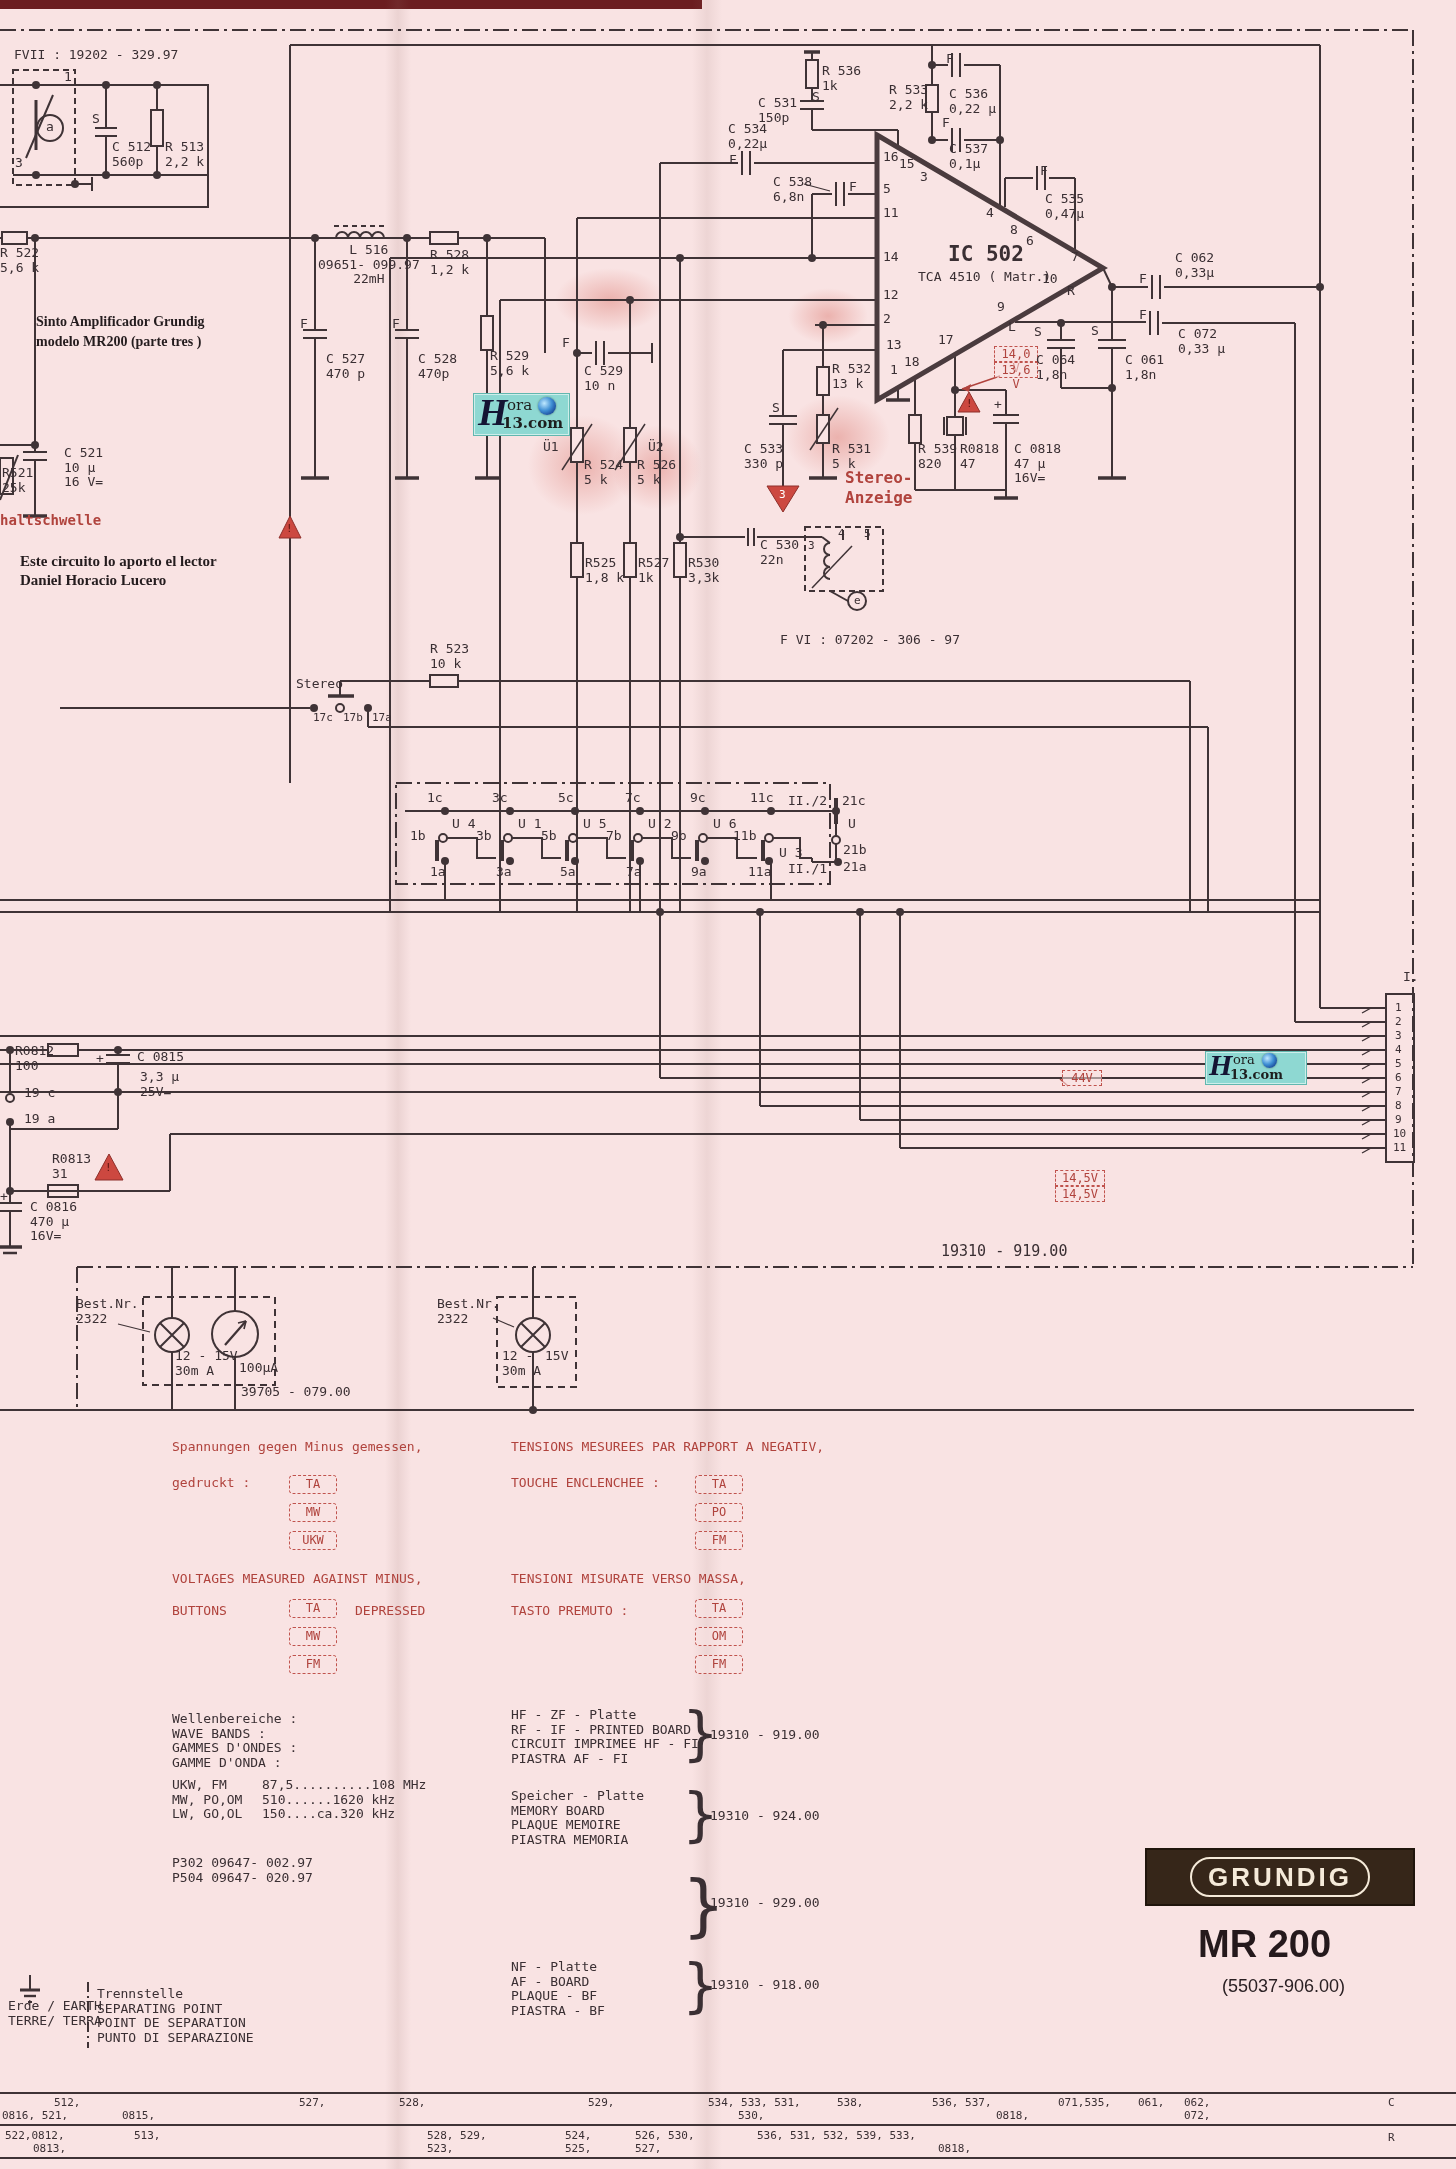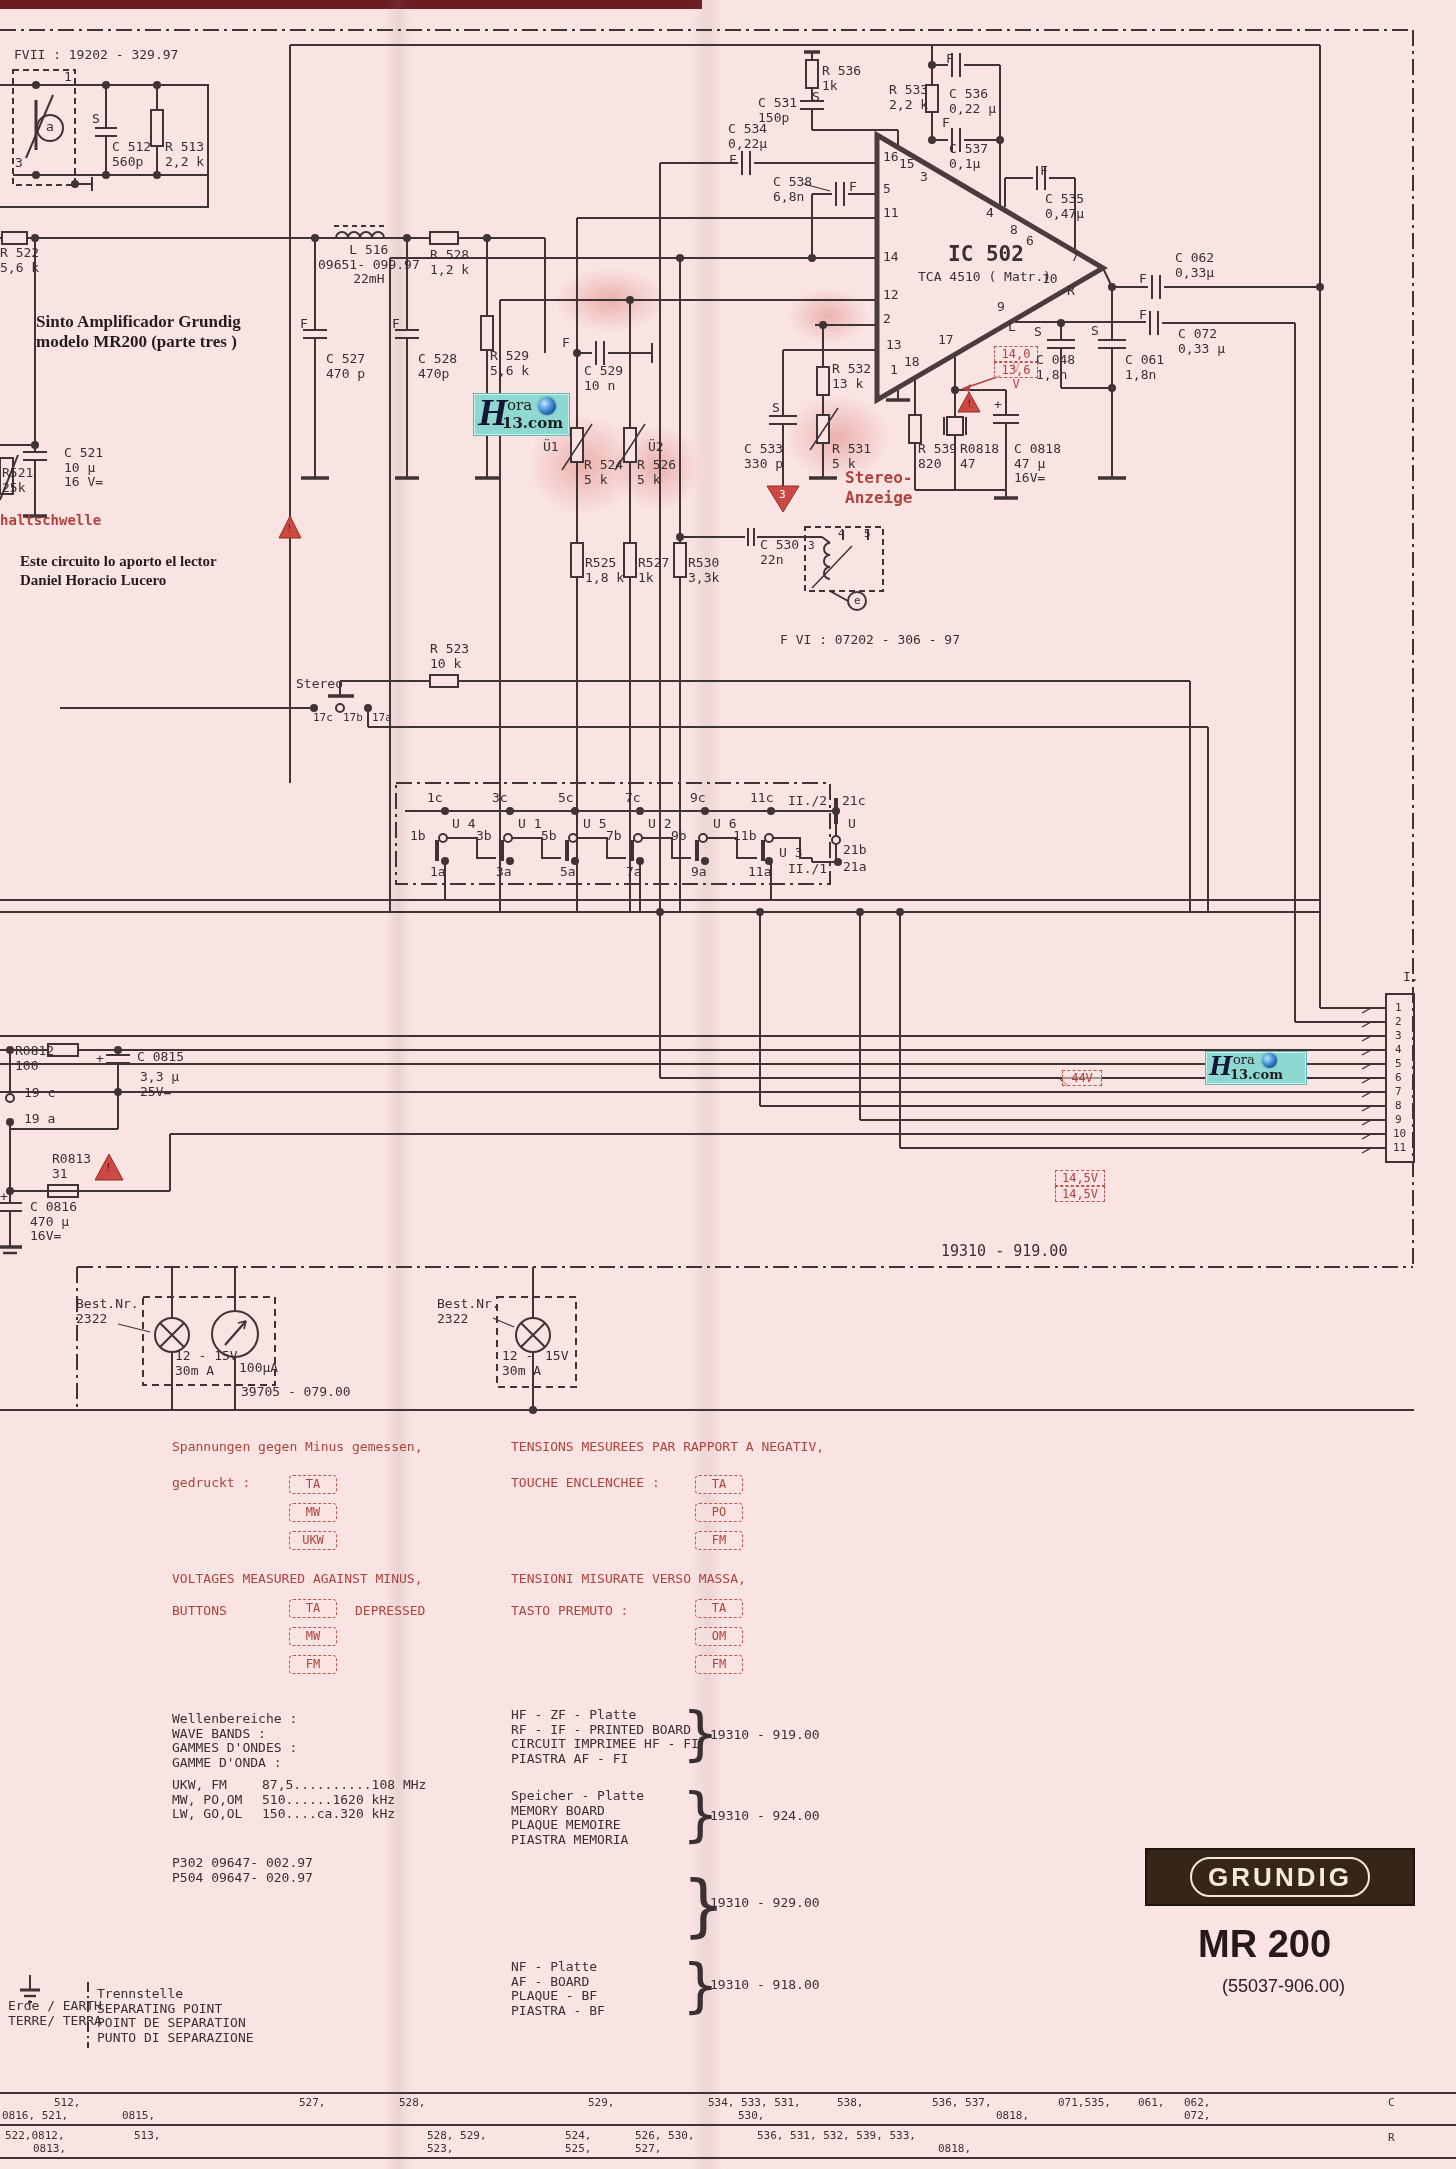--- a/index.html
+++ b/index.html
@@ -4,21 +4,21 @@
 <style>
   html,body{margin:0;padding:0;background:#e8d4d4;}
   #page{position:relative;width:1456px;height:2169px;background:#f9e3e3;overflow:hidden;
         font-family:"DejaVu Sans Mono",monospace;color:#3a2f33;}
   #page .band{position:absolute;top:0;height:100%;pointer-events:none;}
   .lb{position:absolute;font:13px/14.5px "DejaVu Sans Mono",monospace;color:#3a2f33;white-space:pre-line;}
   .sm{font-size:11px;line-height:12px;}
   .big{font-size:21px;line-height:22px;font-weight:bold;}
   .red{color:#b0433d;}
   .redb{font-weight:bold;}
-  .serif{font-family:"Liberation Serif",serif;font-weight:bold;color:#241c1e;font-size:17px;line-height:20px;}
+  .serif{font-family:"Liberation Serif",serif;font-weight:bold;color:#241c1e;font-size:14px;line-height:20px;}
   .serif2{font-family:"Liberation Serif",serif;font-weight:bold;color:#241c1e;font-size:15px;line-height:19px;}
   .vbox{position:absolute;border:1.6px dashed #c0534d;color:#b0433d;text-align:center;
         font:12px/14px "DejaVu Sans Mono",monospace;background:rgba(249,227,227,.55);margin-left:12px;}
   .btn{position:absolute;width:46px;height:17px;border:1.6px dashed #c0534d;border-radius:4px;color:#b0433d;
        font:12px/17px "DejaVu Sans Mono",monospace;text-align:center;background:rgba(249,227,227,.55);}
   .stain{position:absolute;border-radius:50%;pointer-events:none;
          background:radial-gradient(closest-side,rgba(216,110,100,.42),rgba(216,110,100,0));}
   .wm{position:absolute;background:#8ed8d2;border:1px solid #62b7af;box-shadow:0 0 0 1px #cdeeea inset;}
   .wm .wmh{position:absolute;font-family:"Liberation Serif",serif;font-weight:bold;font-style:italic;color:#141433;}
   .wm .wmora{position:absolute;font-weight:normal;color:#1d1d1d;font-family:"DejaVu Serif",serif;}
@@ -464,21 +464,21 @@
   <div class="lb" style="left:1040px;top:164px">F</div>
   <div class="lb" style="left:1045px;top:192px">C 535
 0,47µ</div>
   <div class="lb" style="left:1139px;top:272px">F</div>
   <div class="lb" style="left:1175px;top:251px">C 062
 0,33µ</div>
   <div class="lb" style="left:1139px;top:308px">F</div>
   <div class="lb" style="left:1178px;top:327px">C 072
 0,33 µ</div>
   <div class="lb" style="left:1091px;top:324px">S</div>
-  <div class="lb" style="left:1036px;top:353px">C 048
+  <div class="lb" style="left:1036px;top:353px">C 064
 1,8n</div>
   <div class="lb" style="left:1125px;top:353px">C 061
 1,8n</div>
 
   <div class="lb" style="left:15px;top:1044px">R0812
 100</div>
   <div class="lb" style="left:137px;top:1050px">C 0815</div>
   <div class="lb" style="left:96px;top:1052px">+</div>
   <div class="lb" style="left:140px;top:1070px">3,3 µ
 25V=</div>

